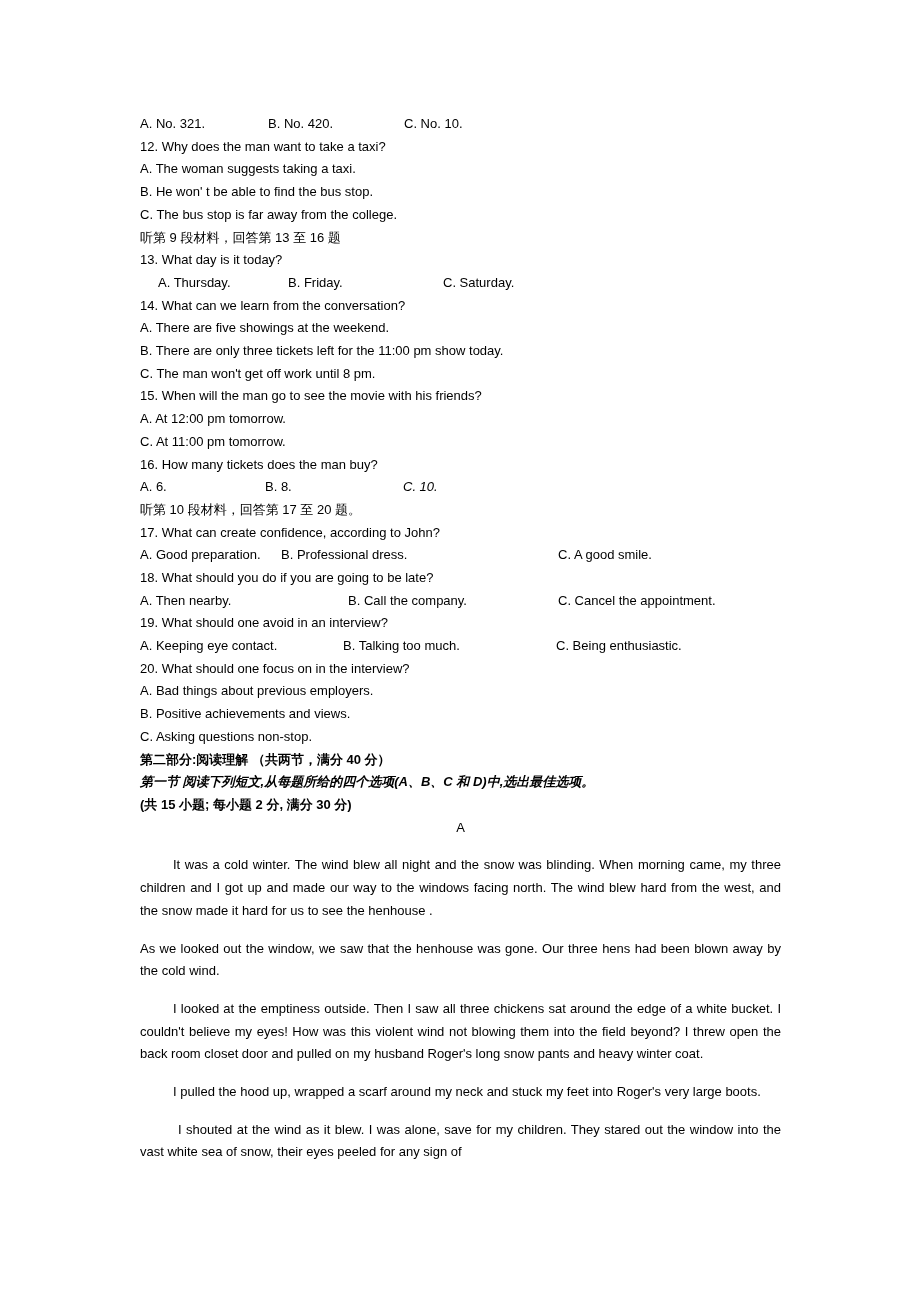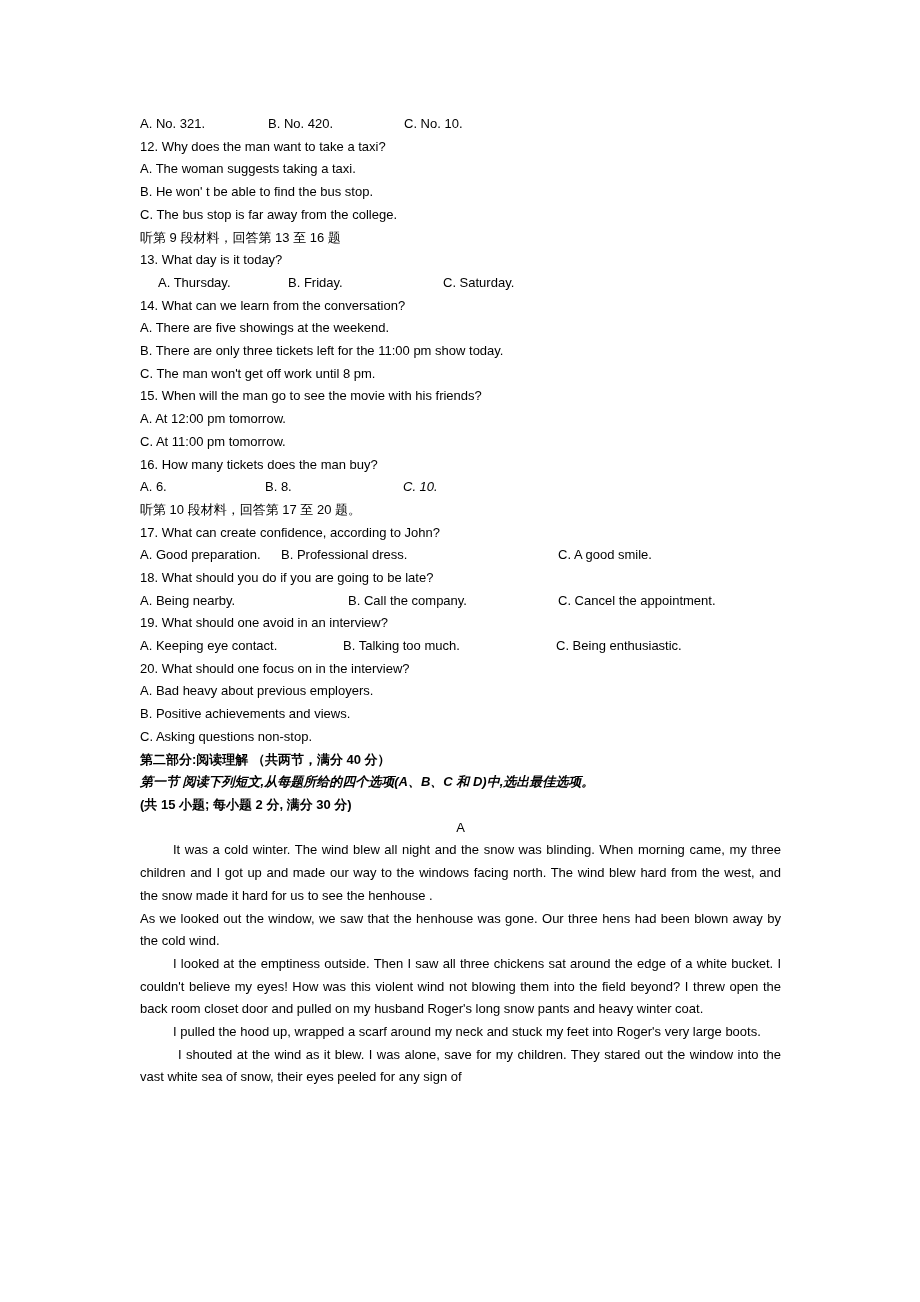--- a/index.html
+++ b/index.html
@@ -21,21 +21,21 @@
     left: 140px;
     top: 113px;
     width: 641px;
   }
   .block { position: relative; min-height: 22.7px; white-space: pre-wrap; }
   .block.options { height: 22.7px; }
   .col { position: absolute; top: 0; white-space: nowrap; }
   .bold { font-weight: bold; }
   .nowrap { white-space: nowrap; font-style: italic; }
   .center { text-align: center; }
-  .para { text-align: justify; }
+  .para { text-align: justify; margin-top: 15px; }
   .indent { text-indent: 33px; }
   .indent2 { text-indent: 38px; }
 </style>
 </head>
 <body>
 
 <div class="page" style="background: rgb(255, 255, 255); color: rgb(0, 0, 0);">
   <div class="content">
       <div class="block options"><span class="col" style="left: 0px;">A. No. 321.</span><span class="col" style="left: 128px;">B. No. 420.</span><span class="col" style="left: 264px;">C. No. 10.</span></div>
       <div class="block line">12. Why does the man want to take a taxi?</div>
@@ -51,25 +51,25 @@
       <div class="block line">C. The man won't get off work until 8 pm.</div>
       <div class="block line">15. When will the man go to see the movie with his friends?</div>
       <div class="block line">A. At 12:00 pm tomorrow.</div>
       <div class="block line">C. At 11:00 pm tomorrow.</div>
       <div class="block line">16. How many tickets does the man buy?</div>
       <div class="block options"><span class="col" style="left: 0px;">A. 6.</span><span class="col" style="left: 125px;">B. 8.</span><span class="col" style="left: 263px; font-style: italic;">C. 10.</span></div>
       <div class="block line">听第 10 段材料，回答第 17 至 20 题。</div>
       <div class="block line">17. What can create confidence, according to John?</div>
       <div class="block options"><span class="col" style="left: 0px;">A. Good preparation.</span><span class="col" style="left: 141px;">B. Professional dress.</span><span class="col" style="left: 418px;">C. A good smile.</span></div>
       <div class="block line">18. What should you do if you are going to be late?</div>
-      <div class="block options"><span class="col" style="left: 0px;">A. Being nearby.</span><span class="col" style="left: 208px;">B. Call the company.</span><span class="col" style="left: 418px;">C. Cancel the appointment.</span></div>
+      <div class="block options"><span class="col" style="left: 0px;">A. Then nearby.</span><span class="col" style="left: 208px;">B. Call the company.</span><span class="col" style="left: 418px;">C. Cancel the appointment.</span></div>
       <div class="block line">19. What should one avoid in an interview?</div>
       <div class="block options"><span class="col" style="left: 0px;">A. Keeping eye contact.</span><span class="col" style="left: 203px;">B. Talking too much.</span><span class="col" style="left: 416px;">C. Being enthusiastic.</span></div>
       <div class="block line">20. What should one focus on in the interview?</div>
-      <div class="block line">A. Bad heavy about previous employers.</div>
+      <div class="block line">A. Bad things about previous employers.</div>
       <div class="block line">B. Positive achievements and views.</div>
       <div class="block line">C. Asking questions non-stop.</div>
       <div class="block bold">第二部分:阅读理解 （共两节，满分 40 分）</div>
       <div class="block bold nowrap"> 第一节 阅读下列短文,从每题所给的四个选项(A、B、C 和 D)中,选出最佳选项。</div>
       <div class="block bold">(共 15 小题; 每小题 2 分, 满分 30 分)</div>
       <div class="block center">A</div>
       <div class="block para indent">It was a cold winter. The wind blew all night and the snow was blinding. When morning came, my three children and I got up and made our way to the windows facing north. The wind blew hard from the west, and the snow made it hard for us to see the henhouse .</div>
       <div class="block para">As we looked out the window, we saw that the henhouse was gone. Our three hens had been blown away by the cold wind.</div>
       <div class="block para indent">I looked at the emptiness outside. Then I saw all three chickens sat around the edge of a white bucket. I couldn't believe my eyes! How was this violent wind not blowing them into the field beyond? I threw open the back room closet door and pulled on my husband Roger's long snow pants and heavy winter coat.</div>
       <div class="block para indent">I pulled the hood up, wrapped a scarf around my neck and stuck my feet into Roger's very large boots.</div>

